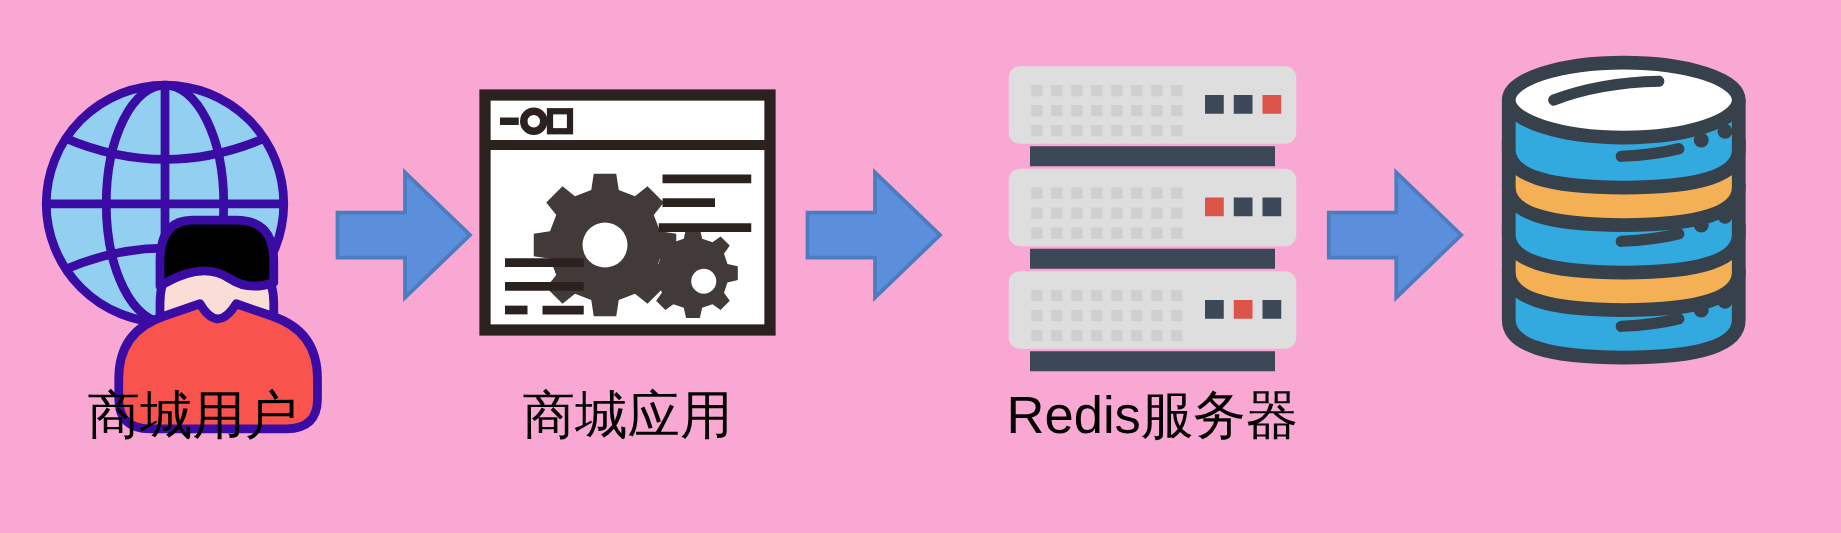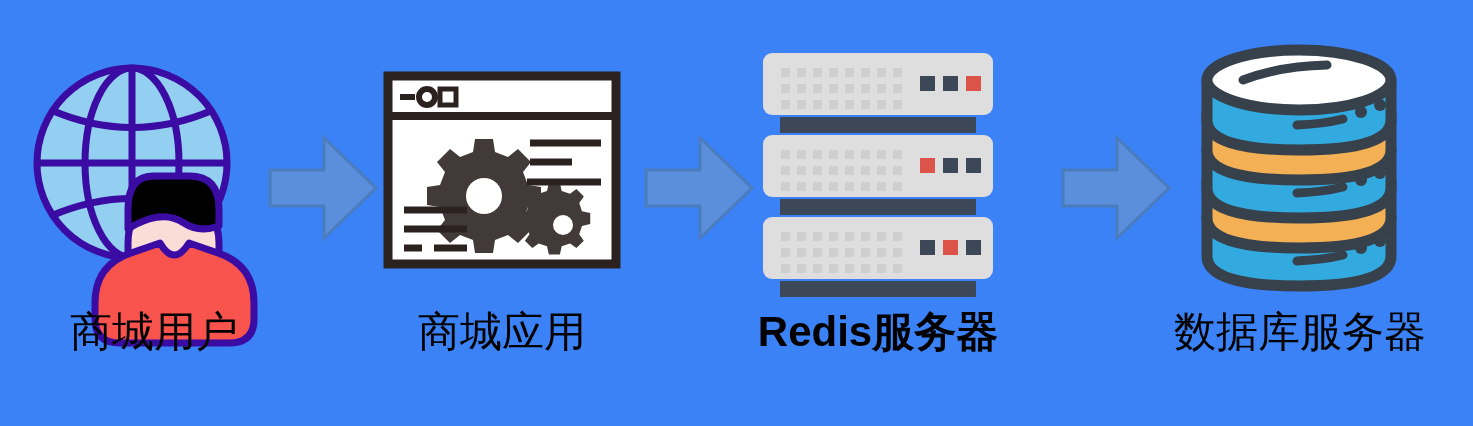--- a/index.html
+++ b/index.html
@@ -9,21 +9,21 @@
     background: #ffffff;
   }
   body {
     font-family: "Liberation Sans", "DejaVu Sans", sans-serif;
     -webkit-font-smoothing: antialiased;
   }
   #canvas {
     position: relative;
     width: 1473px;
     height: 426px;
-    background: #3b82f6;
+    background: #f9a8d4;
     overflow: hidden;
   }
   .node {
     position: absolute;
     top: 40px;
     width: 300px;
     height: 380px;
     display: flex;
     flex-direction: column;
     align-items: center;
@@ -53,21 +53,21 @@
     position: absolute;
     top: 128px;
     width: 120px;
     height: 120px;
   }
   .arrow svg { display: block; }
 
   
   #node-user     { left: 4px;   }
   #node-app      { left: 352px; align-items: center; }
-  #node-redis    { left: 728px; font-weight: bold; }
+  #node-redis    { left: 772px; }
   #node-database { left: 1150px;}
 
   #arrow-1 { left: 262px; }
   #arrow-2 { left: 638px; }
   #arrow-3 { left: 1055px; }
 
   #node-user .node-label     { margin-left: 0px; }
   #node-app .node-label      { margin-left: 0px; }
   #node-redis .node-label    { margin-left: 0px; }
   #node-database .node-label { margin-left: 0px; }
@@ -258,16 +258,15 @@
           <path d="M 122 153 Q 148 152 168 147" fill="none"></path>
           <circle cx="186" cy="140" r="6" stroke="none"></circle>
           <circle cx="205" cy="133" r="6" stroke="none"></circle>
 
           <path d="M 122 221 Q 148 220 168 215" fill="none"></path>
           <circle cx="186" cy="208" r="6" stroke="none"></circle>
           <circle cx="205" cy="201" r="6" stroke="none"></circle>
         </g>
       </svg>
     </div>
-    <div class="node-label">数据库服务器</div>
   </div>
 
 </div>
 
 </body></html>

